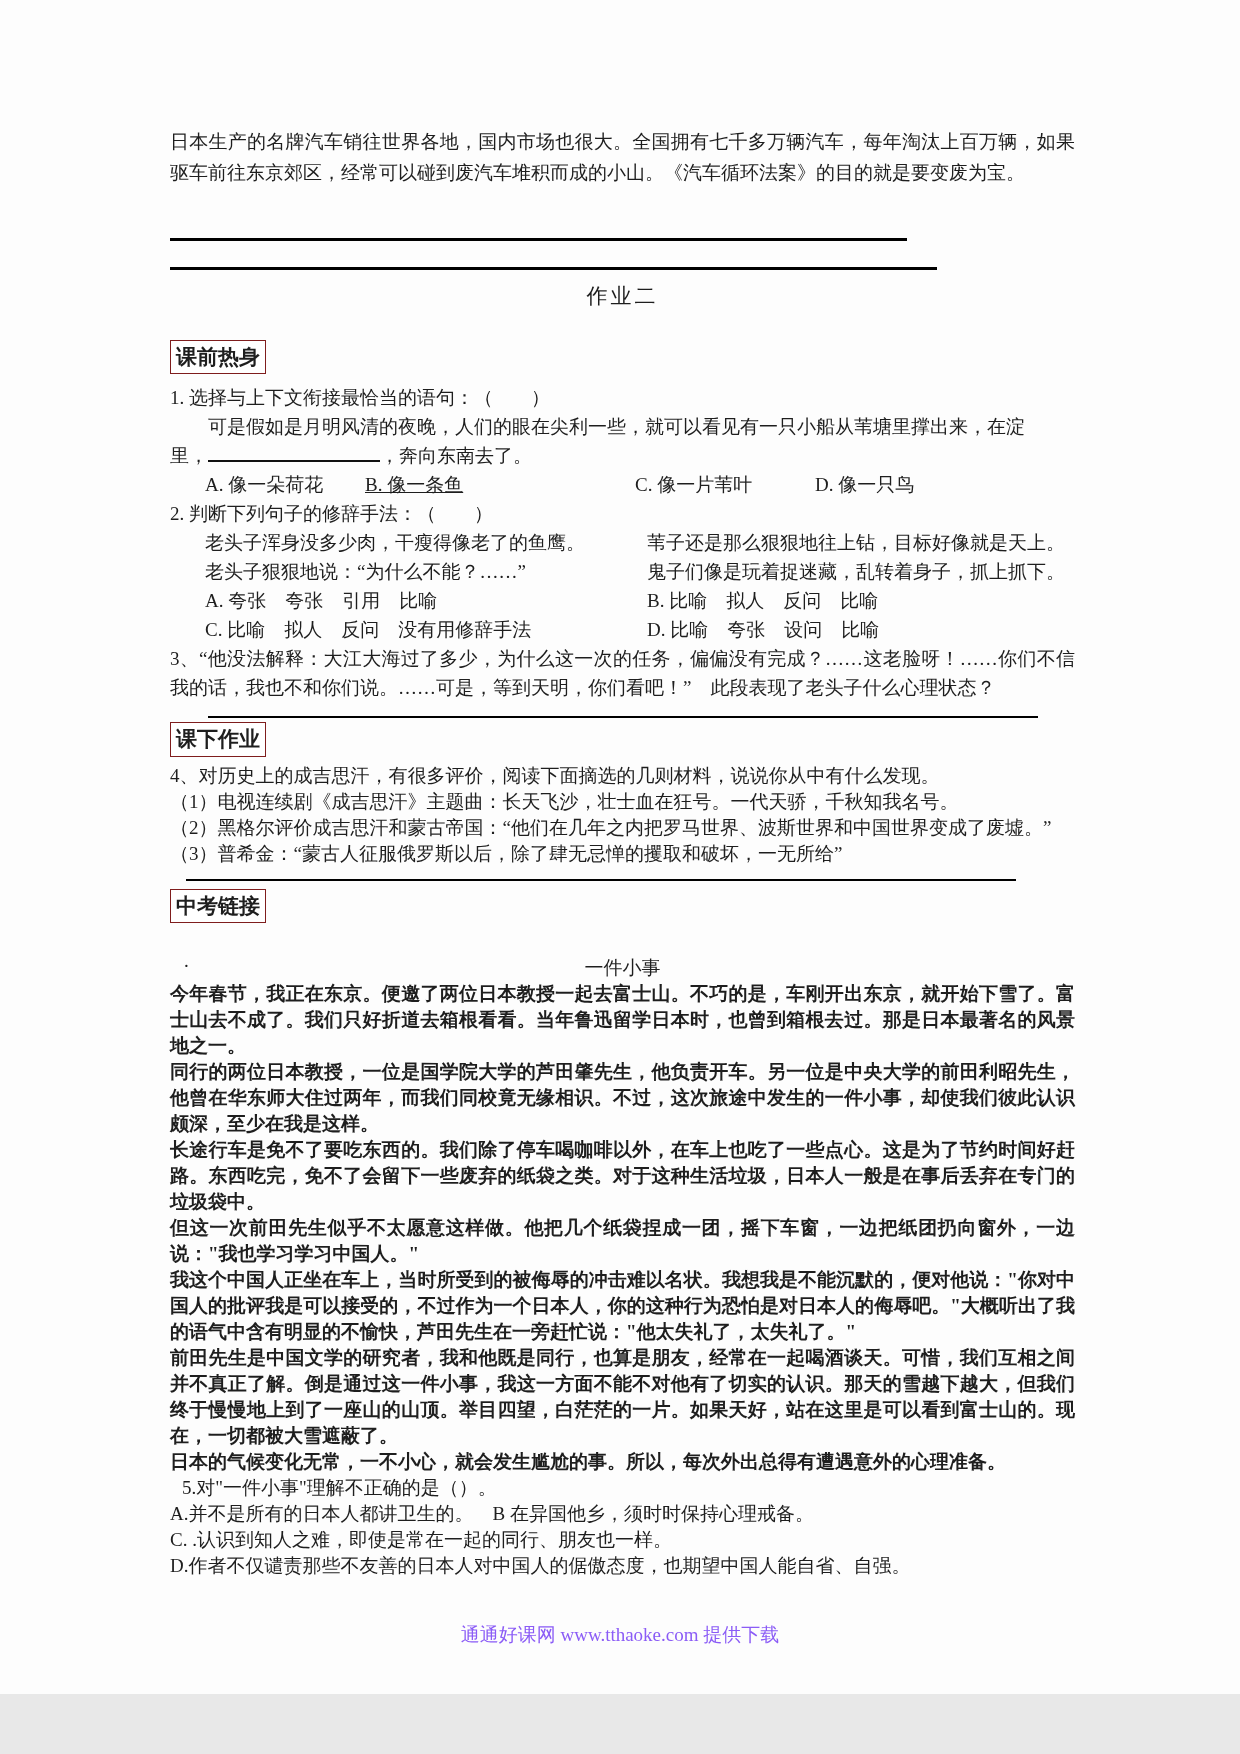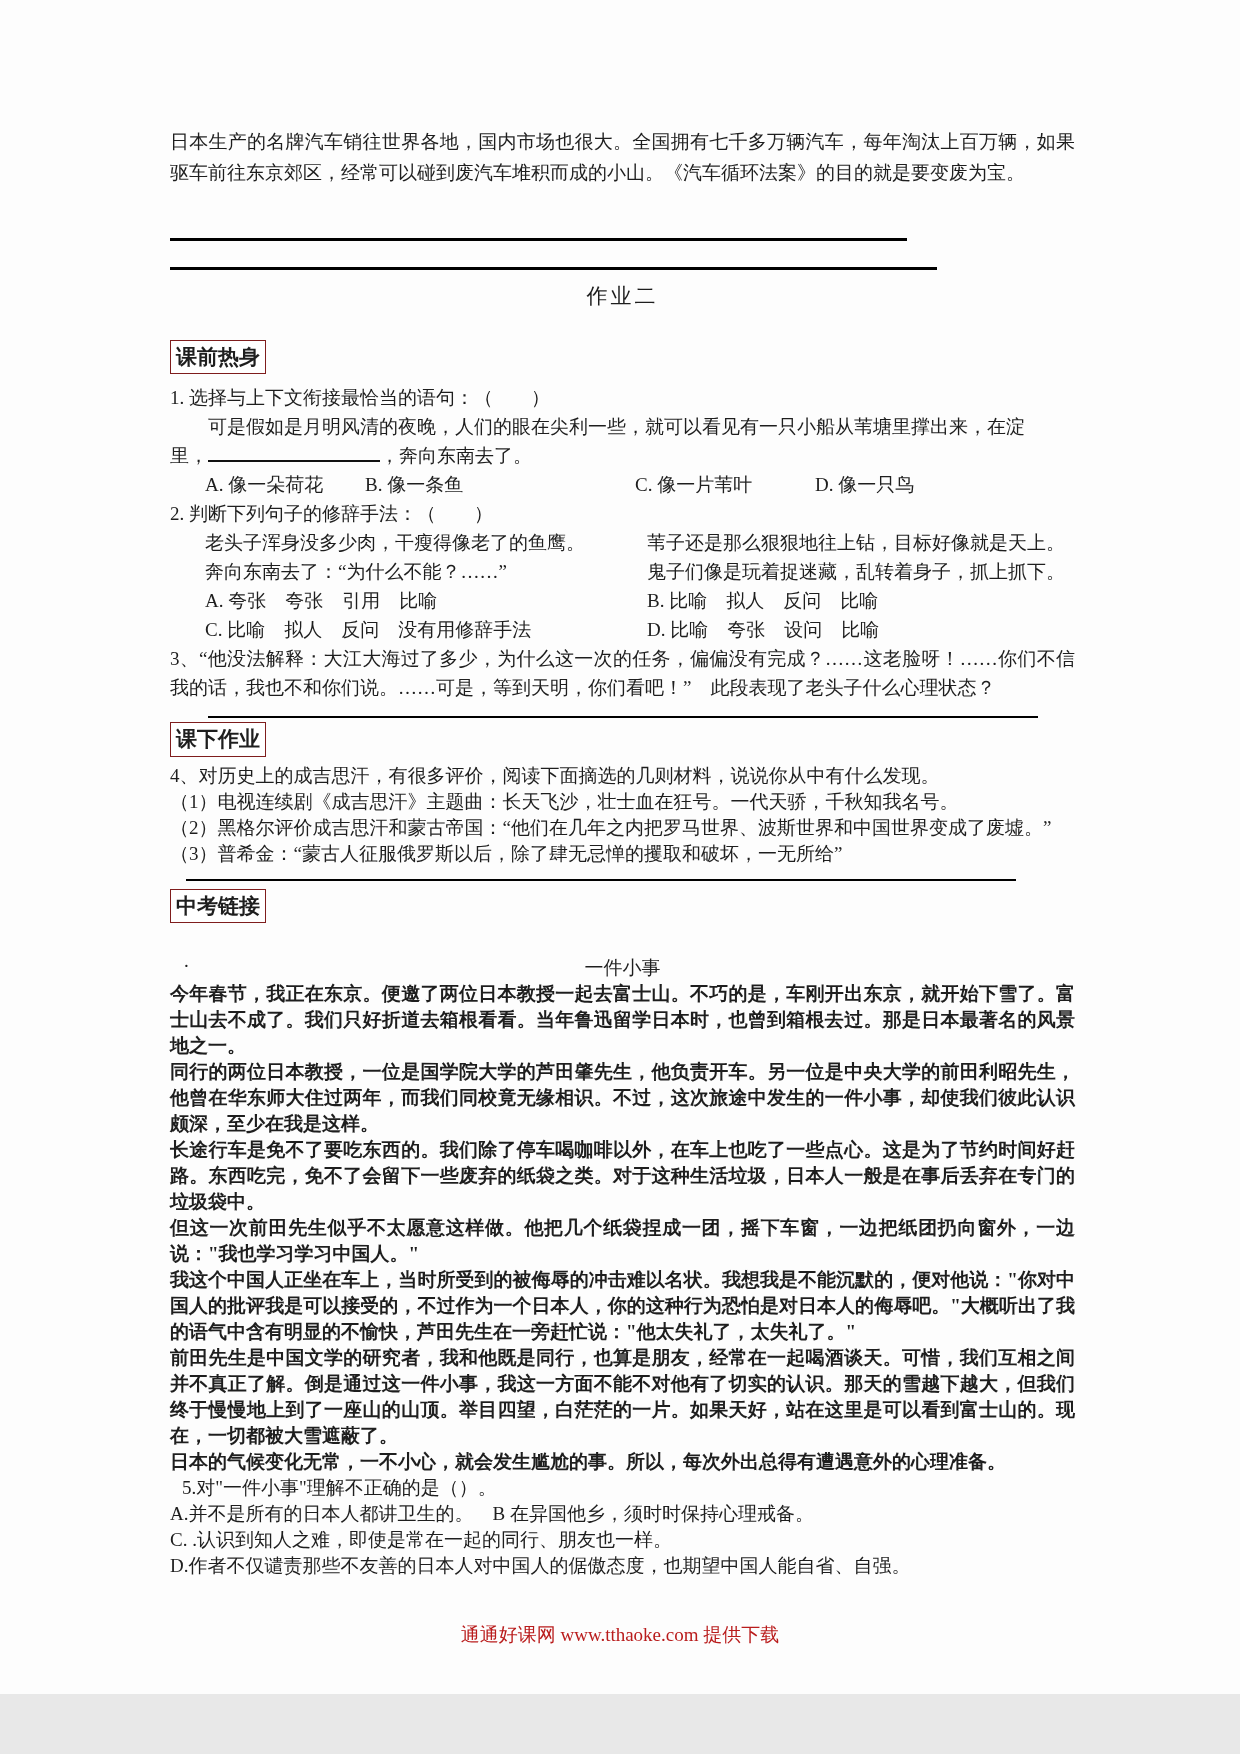--- a/index.html
+++ b/index.html
@@ -26,37 +26,37 @@
   }
   .qtop { font-size:19px; line-height:29px; }
   .qtop-first { margin-top:9px; }
   .indent-2 { padding-left:38px; text-align:justify; }
   .blank {
     display:inline-block; width:172px; height:17px;
     border-bottom:2px solid #111; vertical-align:baseline;
   }
   .q1-options { display:flex; padding-left:35px; }
   .q1-options .o0 { width:160px; flex:none; }
-  .q1-options .o1 { width:270px; flex:none; }
+  .q1-options .o1 { width:270px; flex:none;text-decoration:underline; }
   .q1-options .o2 { width:180px; flex:none; }
   .two-col { display:flex; padding-left:35px; }
   .two-col .left { width:442px; flex:none; }
   .two-col .right { flex:1; }
   .q3 { text-align:justify; }
   .q4 { font-size:19px; line-height:26px; margin-top:6px; }
   .q4 p { white-space:nowrap; }
   .essay { font-size:19px; line-height:26px; }
   .essay-title-row { position:relative; margin-top:32px; text-align:center; }
   .margin-dot { position:absolute; left:14px; top:-7px; font-size:19px; }
   .essay p { text-align:justify;font-weight:bold; }
   .q5 { font-size:19px; line-height:26px; }
   .q5 .stem { padding-left:12px; }
   .footer {
     position:absolute; left:0; top:1622px; width:100%;
-    text-align:center; font-size:19px; color:#b91c1c;
+    text-align:center; font-size:19px; color:#8b5cf6;
   }
 </style>
 </head>
 <body>
 
 <div class="page">
   <div class="content">
 
     <p class="intro">日本生产的名牌汽车销往世界各地，国内市场也很大。全国拥有七千多万辆汽车，每年淘汰上百万辆，如果驱车前往东京郊区，经常可以碰到废汽车堆积而成的小山。《汽车循环法案》的目的就是要变废为宝。</p>
 
@@ -79,21 +79,21 @@
         <span class="o2">C. 像一片苇叶</span>
         <span>D. 像一只鸟</span>
       </div>
 
       <p>2. 判断下列句子的修辞手法：（　　）</p>
       <div class="two-col">
         <span class="left">老头子浑身没多少肉，干瘦得像老了的鱼鹰。</span>
         <span class="right">苇子还是那么狠狠地往上钻，目标好像就是天上。</span>
       </div>
       <div class="two-col">
-        <span class="left">奔向东南去了：“为什么不能？……”</span>
+        <span class="left">老头子狠狠地说：“为什么不能？……”</span>
         <span class="right">鬼子们像是玩着捉迷藏，乱转着身子，抓上抓下。</span>
       </div>
       <div class="two-col">
         <span class="left">A. 夸张　夸张　引用　比喻</span>
         <span class="right">B. 比喻　拟人　反问　比喻</span>
       </div>
       <div class="two-col">
         <span class="left">C. 比喻　拟人　反问　没有用修辞手法</span>
         <span class="right">D. 比喻　夸张　设问　比喻</span>
       </div>

